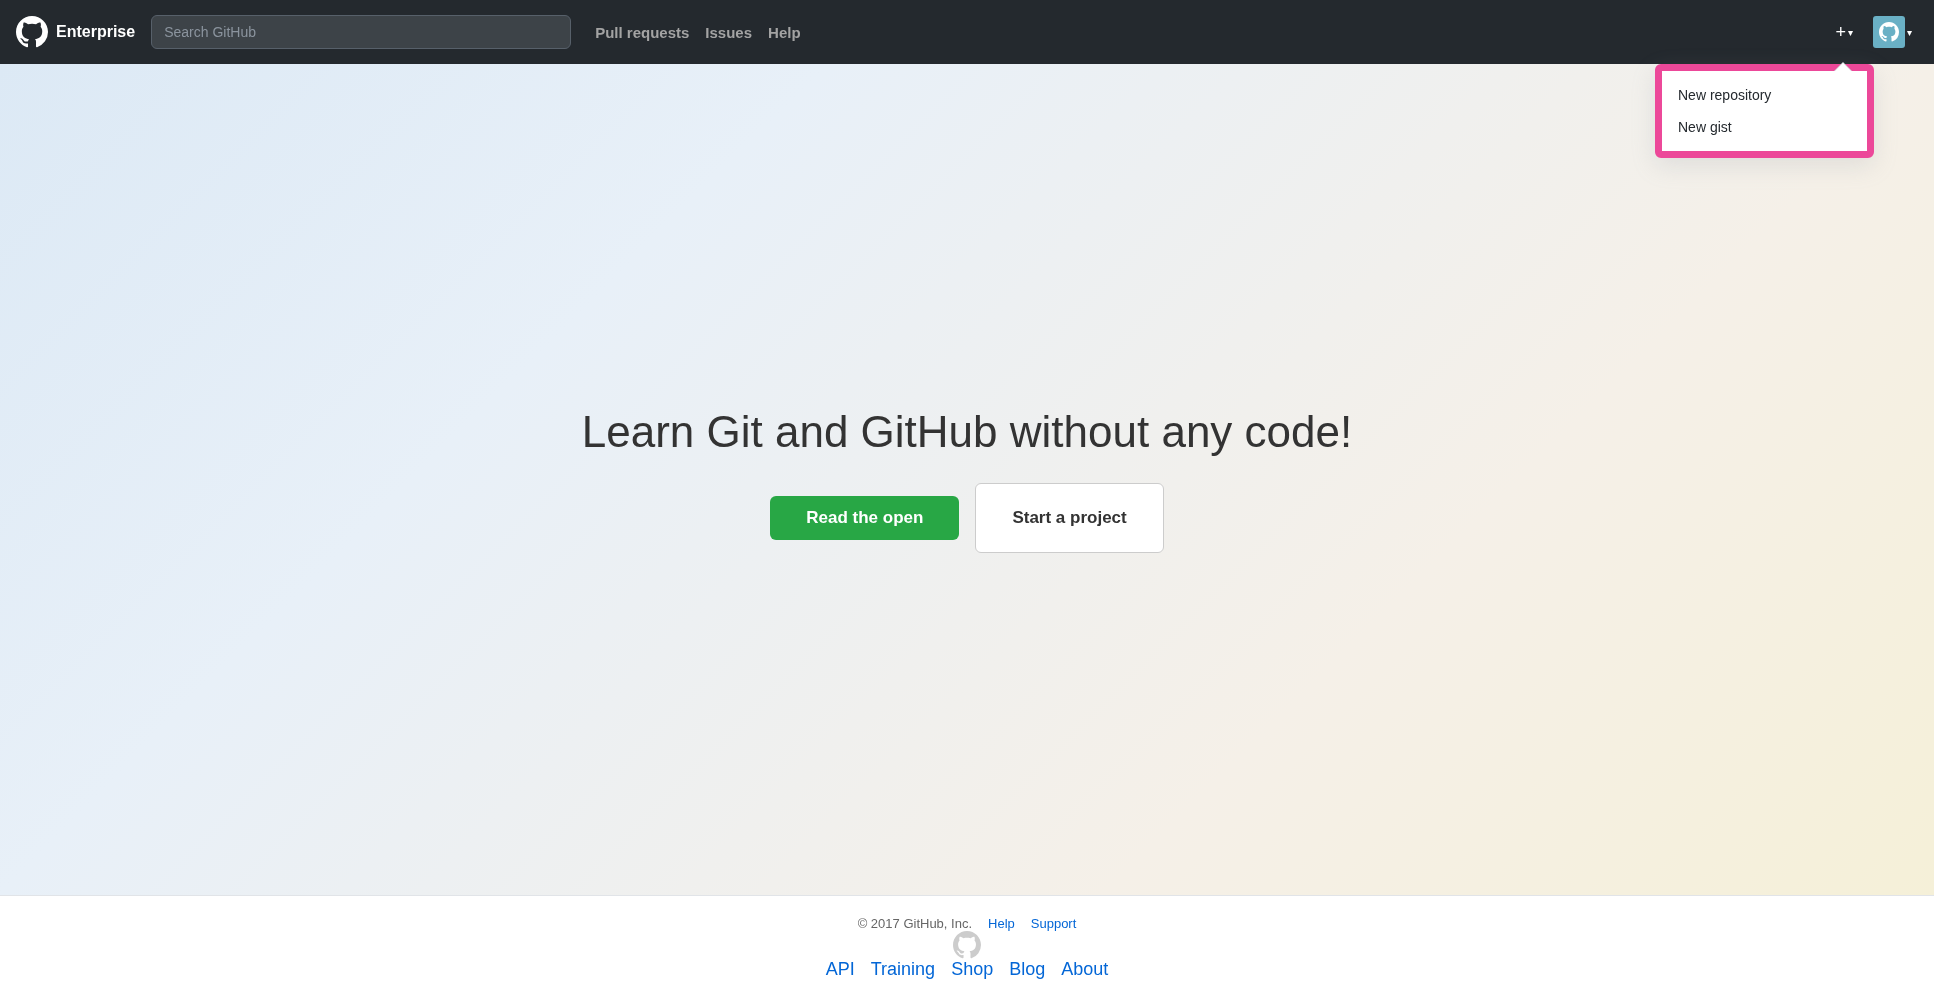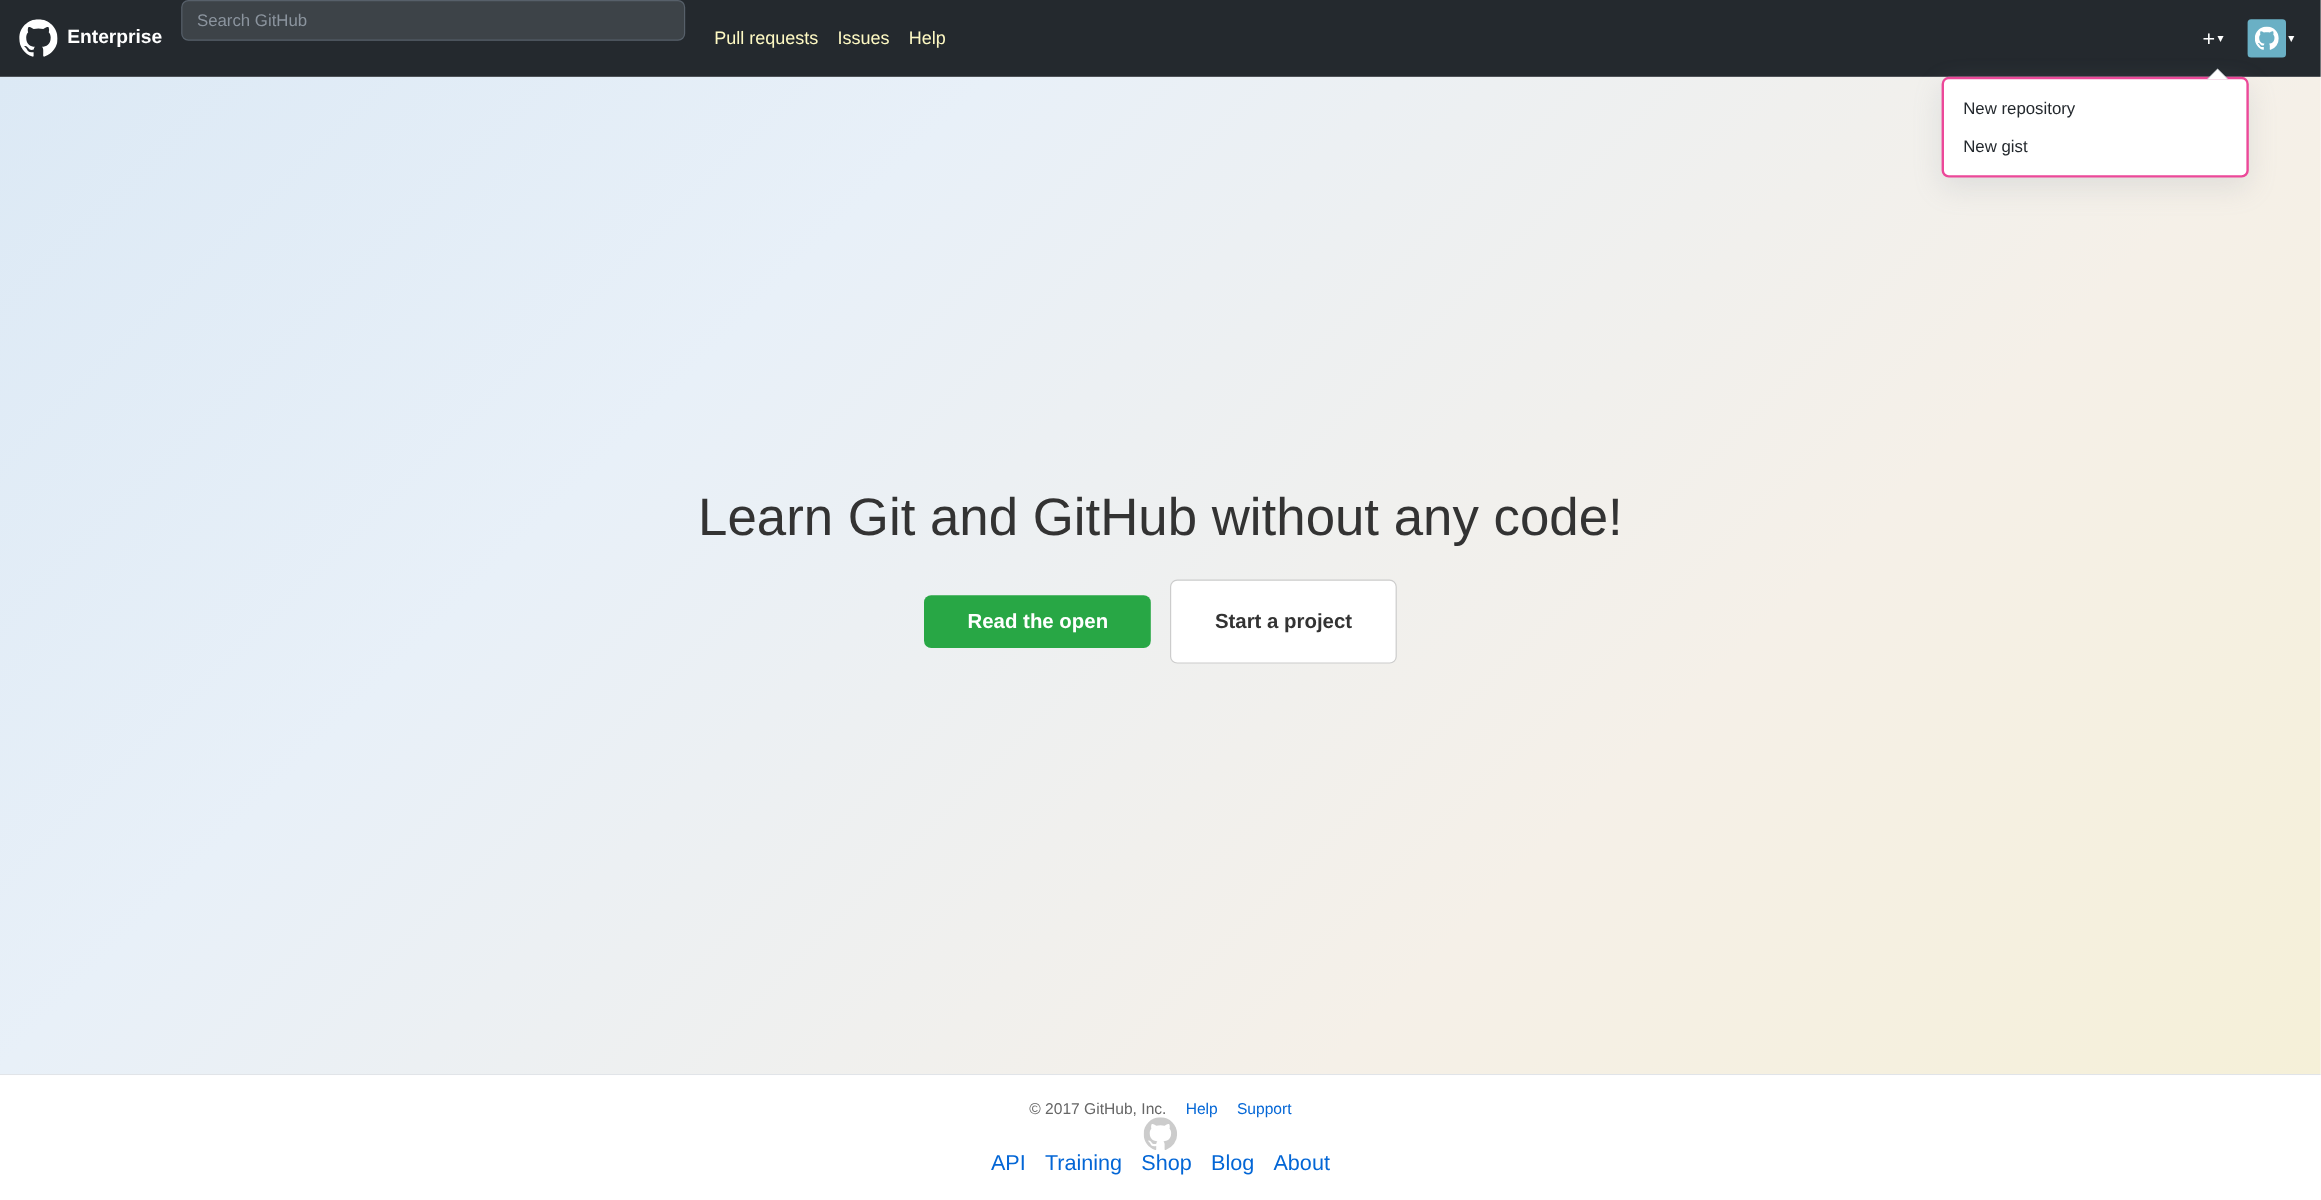--- a/index.html
+++ b/index.html
@@ -15,20 +15,21 @@
       min-height: 1000px;
       display: flex;
       flex-direction: column;
     }
 
     
     .navbar {
       background: #24292e;
       height: 64px;
       display: flex;
+      align-items: center;
       padding: 0 16px;
       gap: 16px;
       position: relative;
       z-index: 100;
     }
 
     .navbar-logo {
       display: flex;
       align-items: center;
       gap: 8px;
@@ -70,24 +71,24 @@
     }
 
     .navbar-nav {
       display: flex;
       align-items: center;
       gap: 16px;
       margin-left: 8px;
     }
 
     .navbar-nav a {
-      color: #fef9c3;
+      color: #a3a3a3;
       text-decoration: none;
       font-size: 15px;
-      font-weight: 400;
+      font-weight: 700;
       padding: 4px 0;
     }
 
     .navbar-right {
       margin-left: auto;
       display: flex;
       align-items: center;
       gap: 8px;
     }
 
@@ -127,24 +128,24 @@
       color: #fff;
       font-size: 10px;
     }
 
     
     .dropdown-menu {
       position: absolute;
       top: 64px;
       right: 60px;
       background: #fff;
-      border: 2px solid #ec4899;
+      border: 7px solid #ec4899;
       border-radius: 6px;
       box-shadow: 0 8px 24px rgba(140,149,159,0.2);
-      width: 256px;
+      width: 219px;
       z-index: 200;
     }
 
     .dropdown-caret {
       position: absolute;
       top: -8px;
       right: 16px;
       width: 0;
       height: 0;
       border-left: 8px solid transparent;

